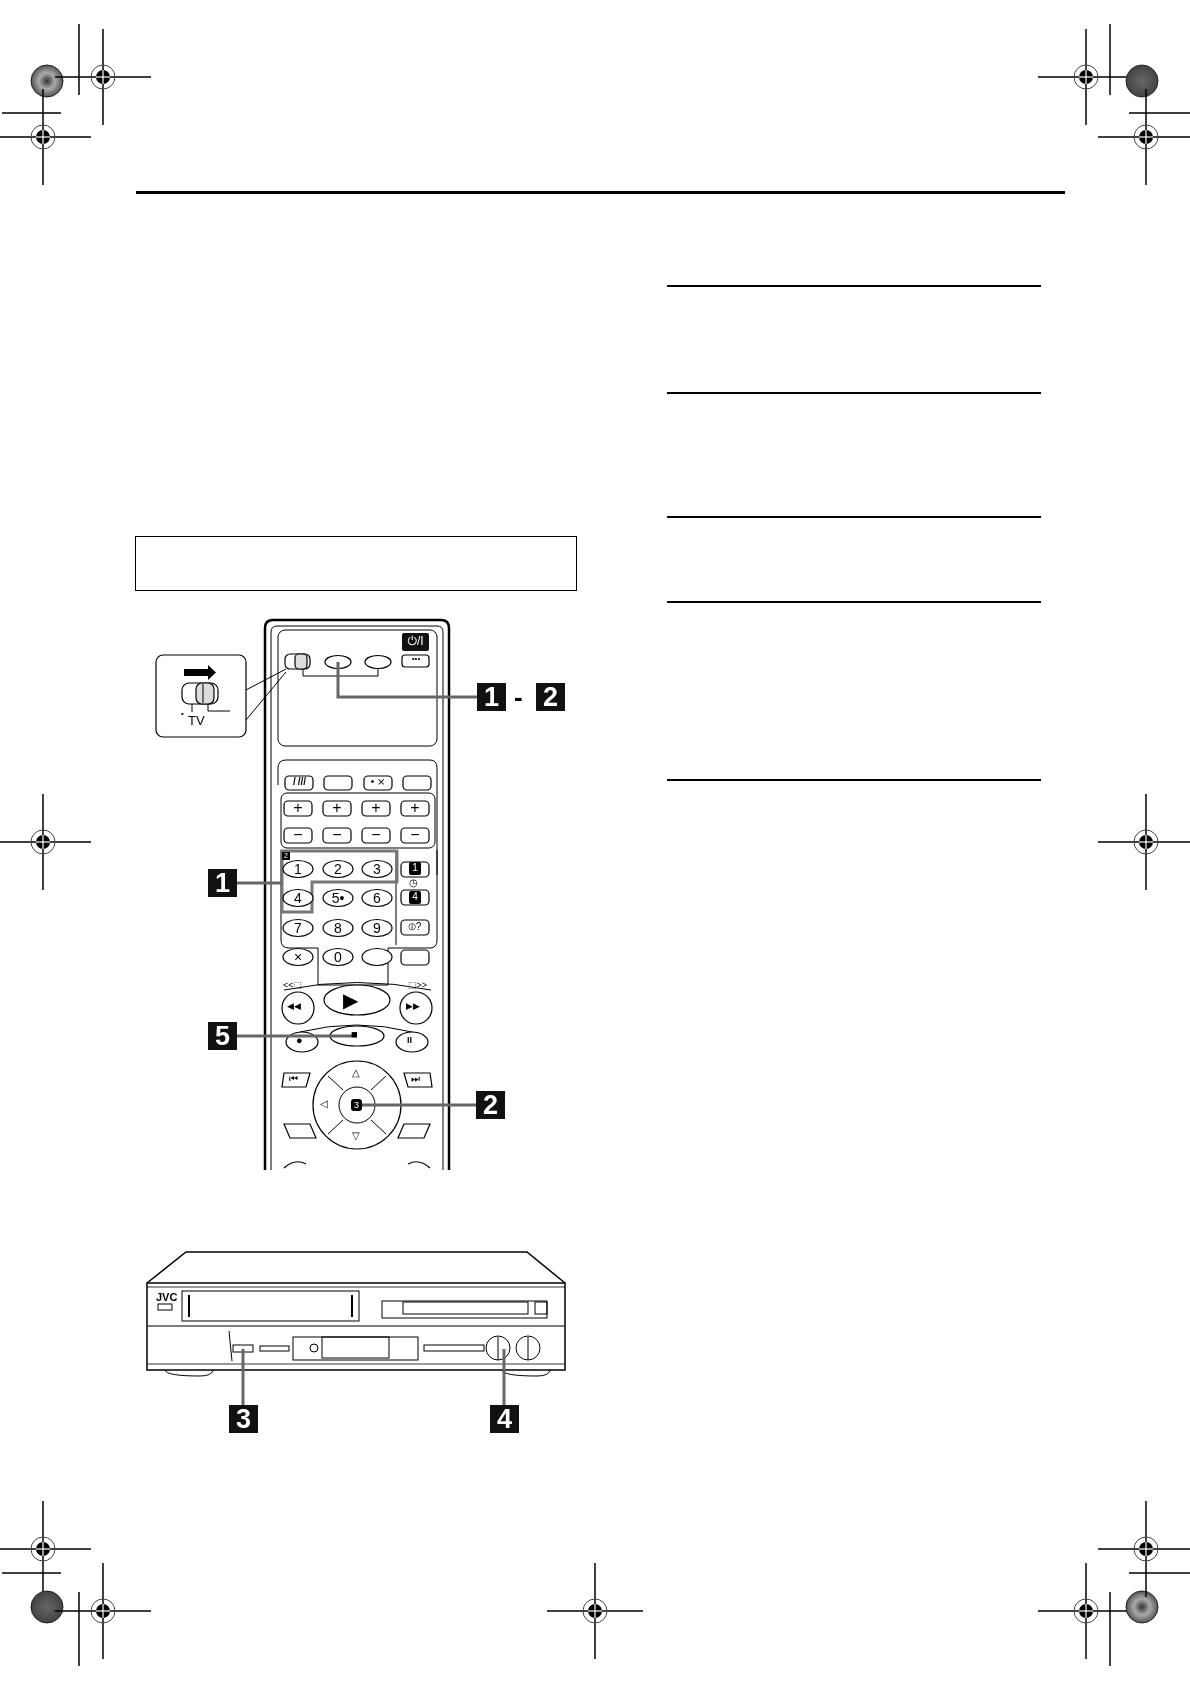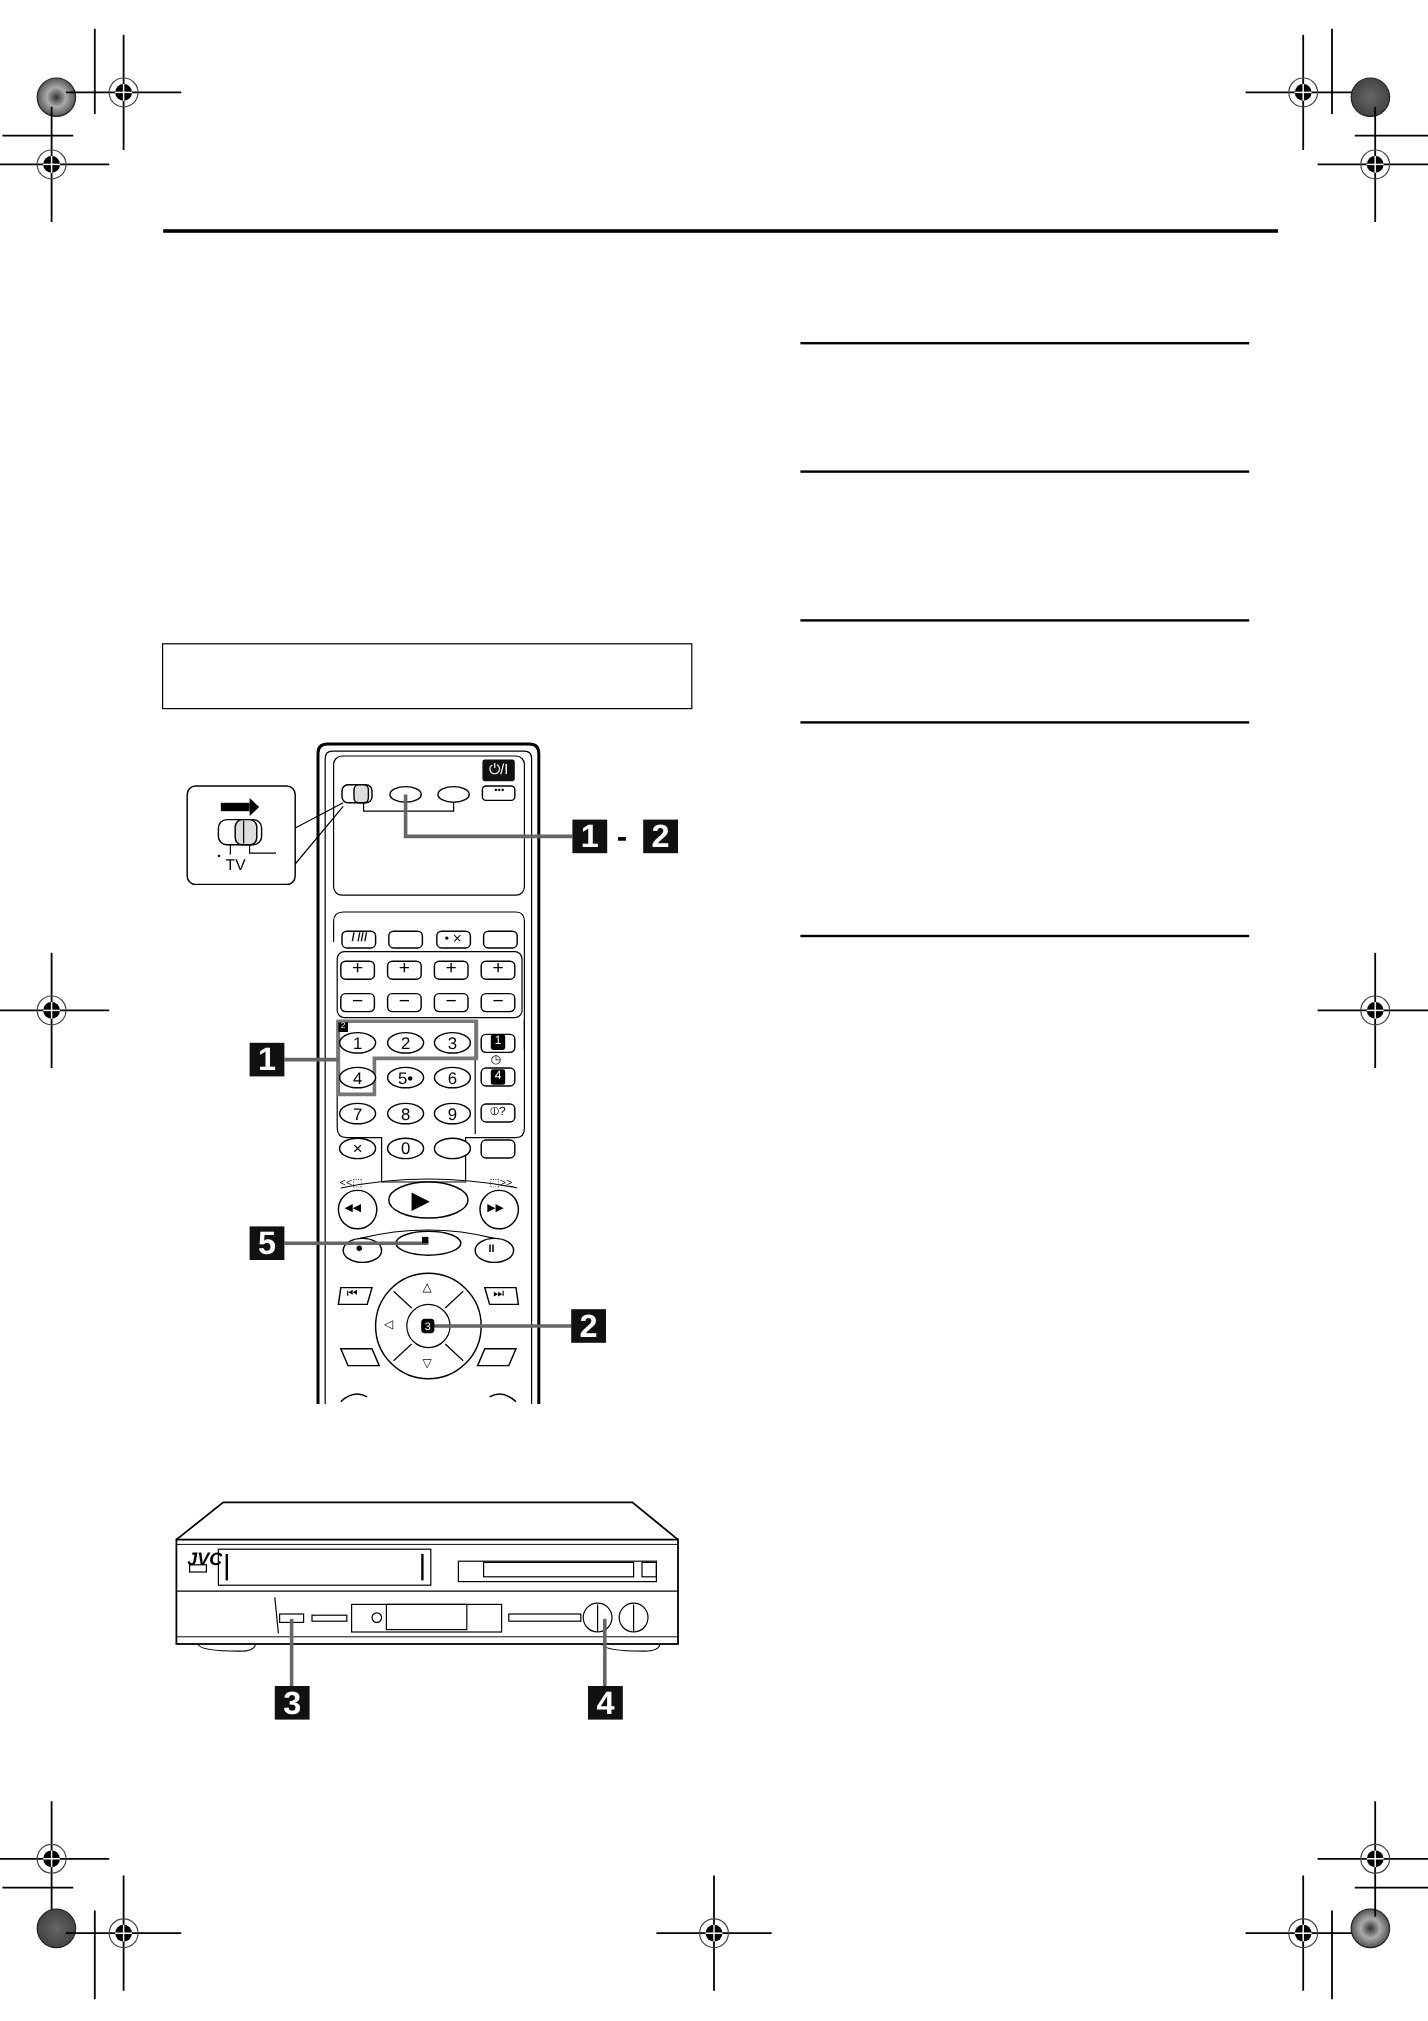--- a/index.html
+++ b/index.html
@@ -257,21 +257,21 @@
     <line x1="498" y1="1337" x2="498" y2="1360" stroke="#000"></line>
     <line x1="528" y1="1337" x2="528" y2="1360" stroke="#000"></line>
     <line x1="147" y1="1364" x2="565" y2="1364" stroke="#000" stroke-width="0.8"></line>
 
     <path d="M165 1370 Q166 1376 200 1376 Q212 1376 213 1370" fill="none" stroke="#000"></path>
     <path d="M502 1370 Q503 1376 537 1376 Q549 1376 550 1370" fill="none" stroke="#000"></path>
 
     <line x1="243" y1="1349" x2="243" y2="1405" stroke="#666" stroke-width="3"></line>
     <line x1="504" y1="1349" x2="504" y2="1405" stroke="#666" stroke-width="3"></line>
   </svg>
-  <span class="abs" style="left:156px;top:1291px;font-size:15px;font-weight:bold;font-style:italic;">JVC</span>
+  <span class="abs" style="left:156px;top:1291px;font-size:11px;font-weight:bold;">JVC</span>
 </div>
 
 <div class="step" style="left:477px;top:683px;">1</div>
 <div class="dash" style="left:514px;top:683px;">-</div>
 <div class="step" style="left:536px;top:683px;">2</div>
 
 <div class="step" style="left:208px;top:869px;">1</div>
 <div class="step" style="left:208px;top:1022px;">5</div>
 <div class="step" style="left:476px;top:1091px;">2</div>
 <div class="step" style="left:229px;top:1405px;">3</div>

